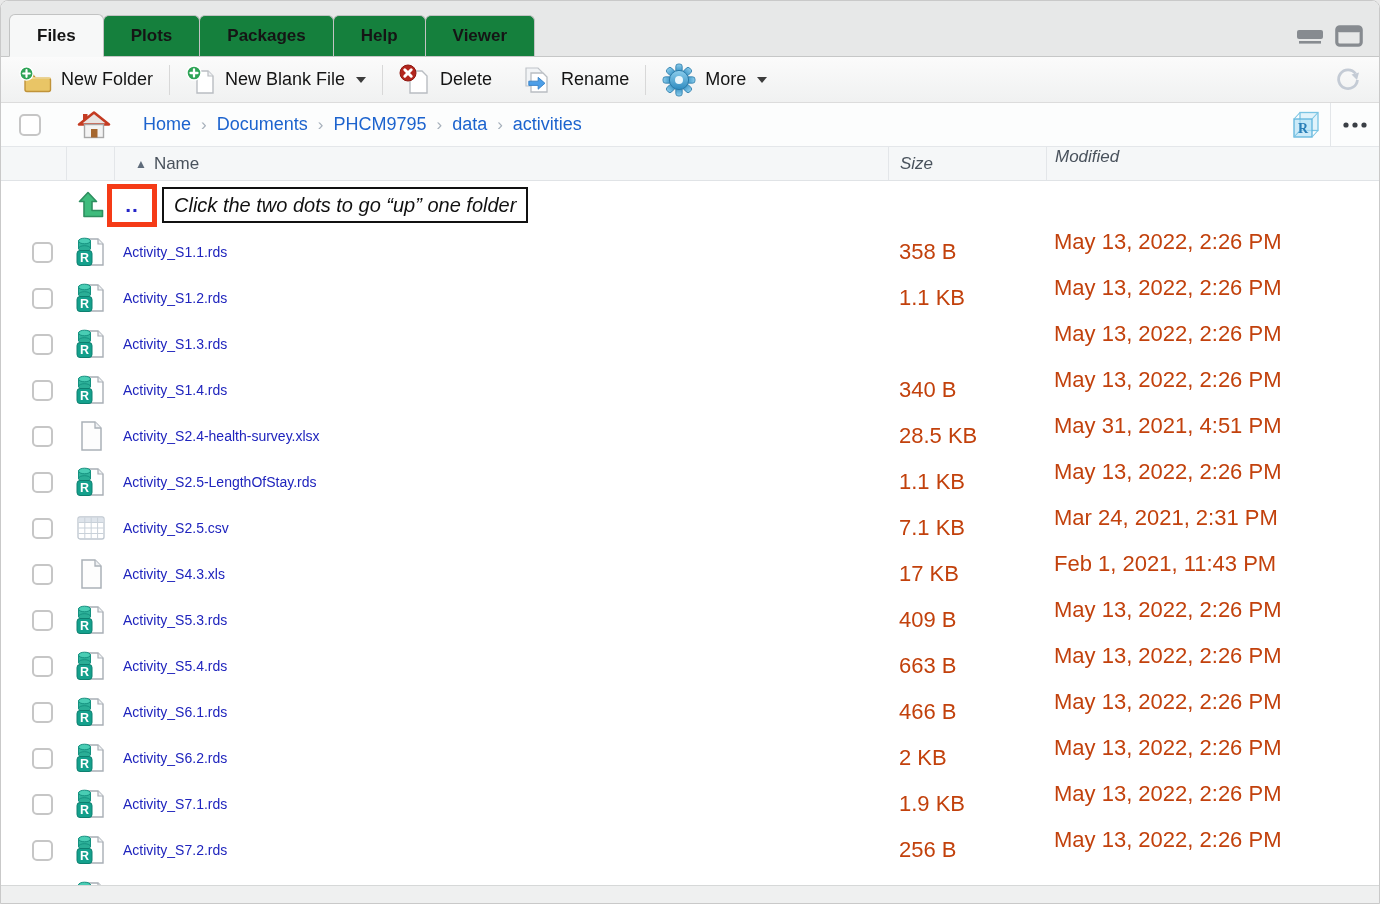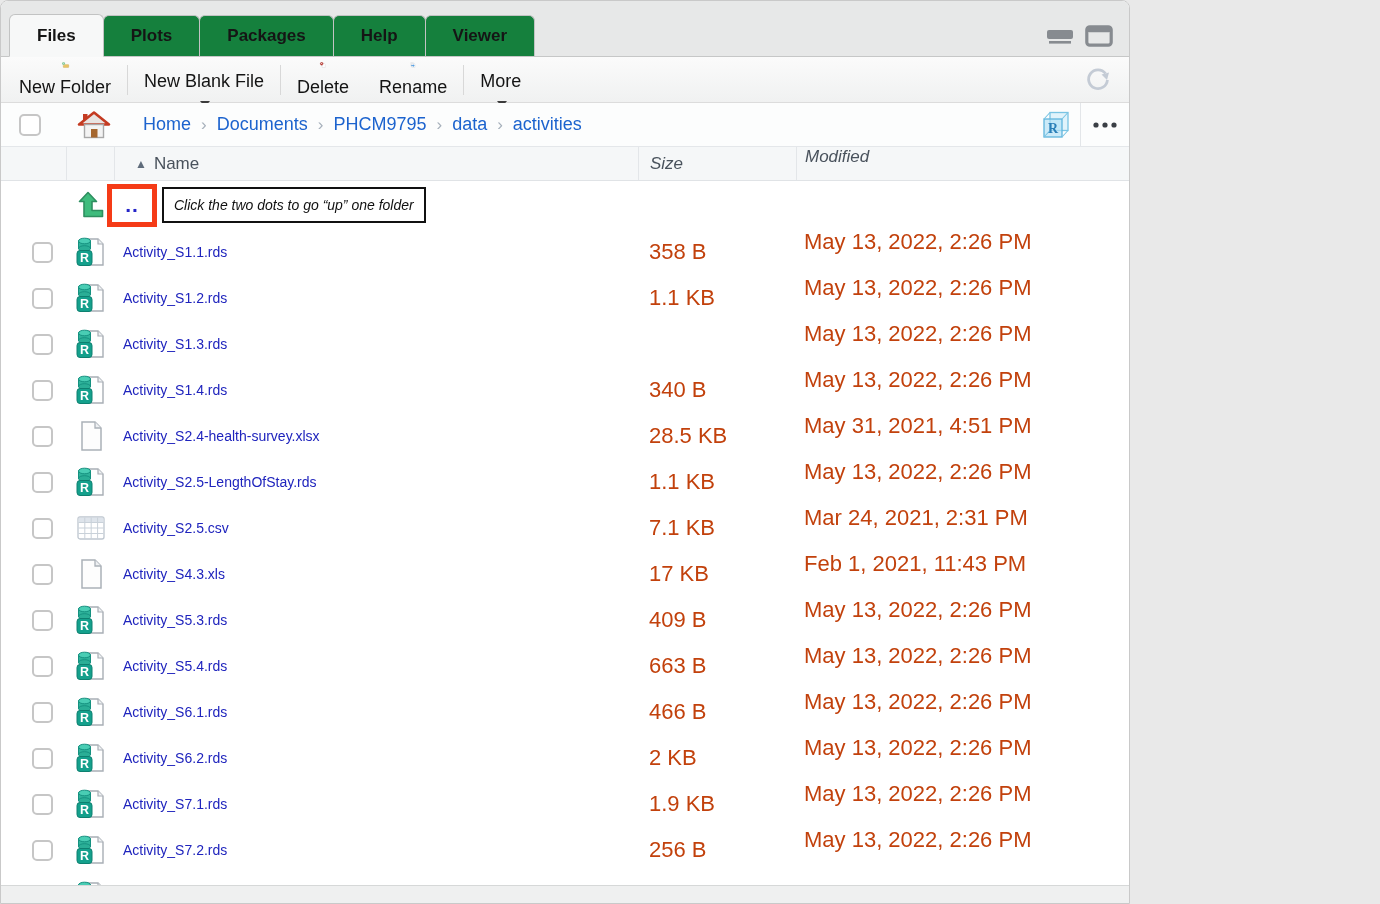--- a/index.html
+++ b/index.html
@@ -3,38 +3,38 @@
 <meta charset="utf-8">
 <style>
   :root{
     --filelink:#1f24bd;
     --crumblink:#1c63ce;
     --ann-red:#f53b17;
     --arrow-green:#3fbc7d;
   }
   *{margin:0;padding:0;box-sizing:border-box;}
   html,body{background:#e9e9e9;font-family:"Liberation Sans","DejaVu Sans",sans-serif;}
-  .window{position:relative;width:1130px;height:904px;background:#fff;border:1px solid #c9c9c9;
+  .window{position:relative;width:1380px;height:904px;background:#fff;border:1px solid #c9c9c9;
           border-radius:8px 8px 0 0;overflow:hidden;}
 
   
   .tabbar{height:56px;background:#e7e8e8;border-bottom:1px solid #c6c7c7;display:flex;
           align-items:flex-end;padding-left:8px;position:relative;}
   .tab{height:42px;margin-bottom:-1px;margin-right:-1px;display:flex;align-items:center;
        justify-content:center;border:1px solid #c2c3c3;border-bottom:1px solid #c6c7c7;
        border-radius:6px 6px 0 0;background:#15803d;padding:0 27px;font-weight:bold;
        font-size:17px;color:#151515;cursor:default;}
   .tab.active{background:#f7f8f8;border-bottom:1px solid #f7f8f8;z-index:2;height:43px;}
   .wincontrols{position:absolute;right:16px;top:24px;display:flex;gap:12px;align-items:center;}
 
   
   .toolbar{height:46px;background:linear-gradient(#fbfbfb,#f0f1f1);border-bottom:1px solid #dcdcdc;
            display:flex;align-items:center;padding:0 10px;}
   .tbtn{display:flex;align-items:center;gap:9px;font-size:18px;color:#141414;height:36px;
-        padding:0 8px;border-radius:4px;white-space:nowrap;flex-direction:column;}
+        padding:0 8px;border-radius:4px;white-space:nowrap;}
   .sep{width:1px;height:30px;background:#d8d8d8;margin:0 8px;}
   .caret{width:0;height:0;border-left:5px solid transparent;border-right:5px solid transparent;
          border-top:6px solid #3c3c3c;margin-left:2px;}
   .refresh{margin-left:auto;margin-right:6px;display:flex;align-items:center;}
 
   
   .pathbar{height:44px;background:#fcfdfd;border-bottom:1px solid #e4e7ea;display:flex;
            align-items:center;position:relative;gap:20px;}
   .crumbs{display:flex;align-items:center;font-size:18px;margin-left:12px;}
   .crumb{color:var(--crumblink);cursor:pointer;}
@@ -69,21 +69,21 @@
   .sizetxt,.modtxt{font-size:22px;color:#c2410c;white-space:nowrap;}
   .c-size .sizetxt{padding-left:11px;}
   .c-mod .modtxt{padding-left:8px;}
 
   
   .uprow{display:flex;align-items:center;height:48px;}
   .redbox{width:50px;height:43px;border:5px solid var(--ann-red);background:#fff;display:flex;
           align-items:center;justify-content:center;margin-left:-8px;font-size:21px;font-weight:bold;
           color:#2525c8;letter-spacing:1px;cursor:pointer;line-height:10px;}
   .callout{margin-left:5px;border:2px solid #111;background:#fff;height:36px;display:flex;
-           align-items:center;padding:0 10px;font-style:italic;font-size:14px;color:#111;white-space:nowrap;}
+           align-items:center;padding:0 10px;font-style:italic;font-size:20px;color:#111;white-space:nowrap;}
 
   .bottomstrip{height:18px;background:#eff0f0;border-top:1px solid #d6d8d8;}
 </style>
 </head>
 <body>
 
 <div class="window">
 
   <div class="tabbar">
     <div id="tabstrip" style="display:flex;align-items:flex-end;height:100%;">

